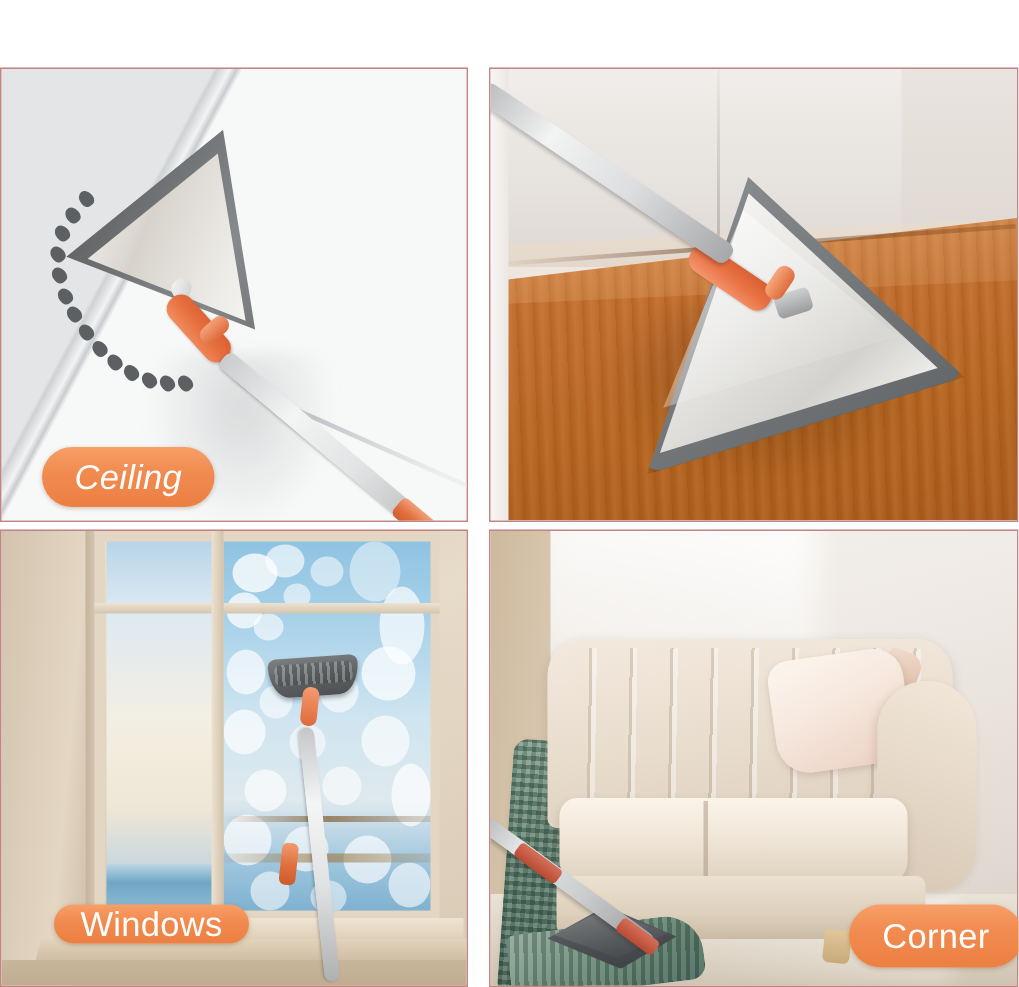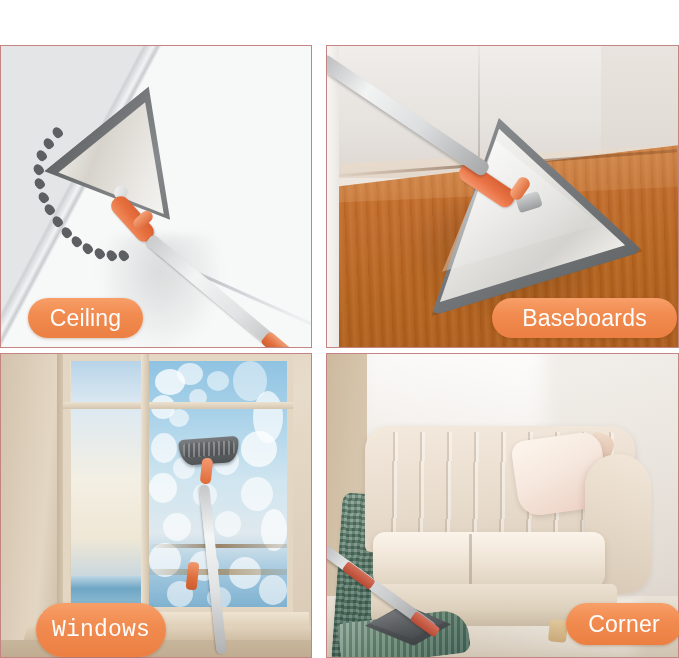--- a/index.html
+++ b/index.html
@@ -607,23 +607,23 @@
     background: linear-gradient(180deg,#f79f68 0%, #f18b50 42%, #ec7f42 100%);
     color: #fdfdfc;
     font-family: "Liberation Sans", sans-serif;
     font-size: 23px;
     font-weight: 400;
     letter-spacing: 0.2px;
     box-shadow: 0 1px 3px rgba(120,70,30,0.30);
     white-space: nowrap;
     z-index: 6;
   }
-  #badge-ceiling    { left: 28px;  top: 298px; width: 115px; height: 40px; }
+  #badge-ceiling    { left: 28px;  top: 298px; width: 115px; height: 40px; font-style: italic; }
   #badge-baseboards { left: 492px; top: 298px; width: 185px; height: 40px; }
-  #badge-windows    { left: 36px;  top: 603px; width: 130px; height: 54px; font-family: Liberation Mono, monospace; }
+  #badge-windows    { left: 36px;  top: 603px; width: 130px; height: 26px; }
   #badge-corner     { left: 566px; top: 603px; width: 116px; height: 42px; }
 </style>
 </head>
 <body>
 
 <div id="page">
 
 
   <div class="panel" id="panel-ceiling">
     <div class="panel-inner">
@@ -758,17 +758,16 @@
 
       <div id="cor-head"></div>
       <div id="cor-head-top"></div>
       <div id="cor-pole"></div>
       <div id="cor-pole-grip1"></div>
       <div id="cor-pole-grip2"></div>
     </div>
   </div>
 
   <div class="badge" id="badge-ceiling">Ceiling</div>
-  <div class="badge" id="badge-baseboards">Baseboards</div>
   <div class="badge" id="badge-windows">Windows</div>
   <div class="badge" id="badge-corner">Corner</div>
 
 </div>
 
 </body></html>

